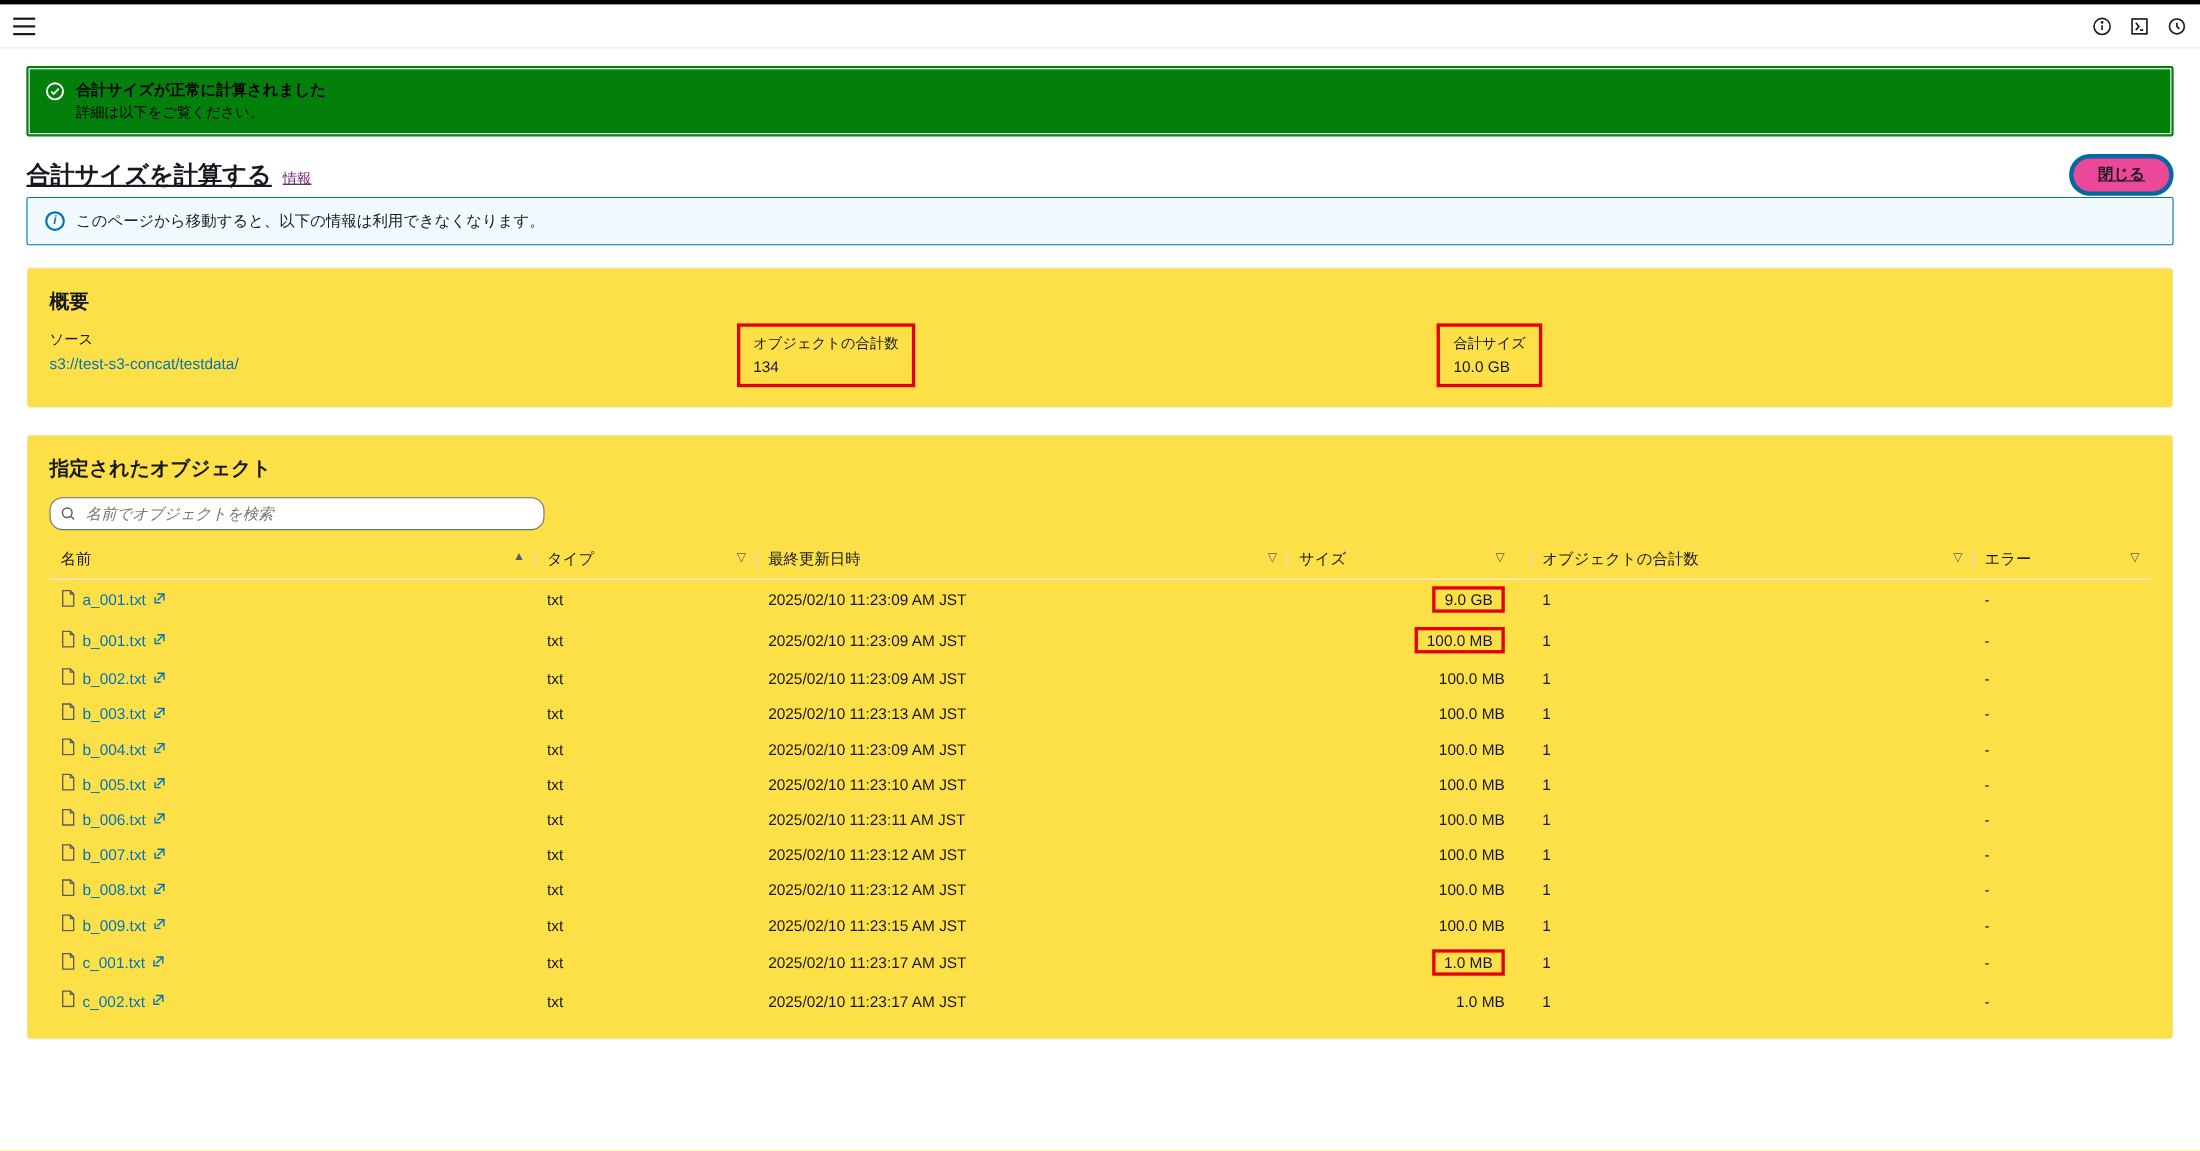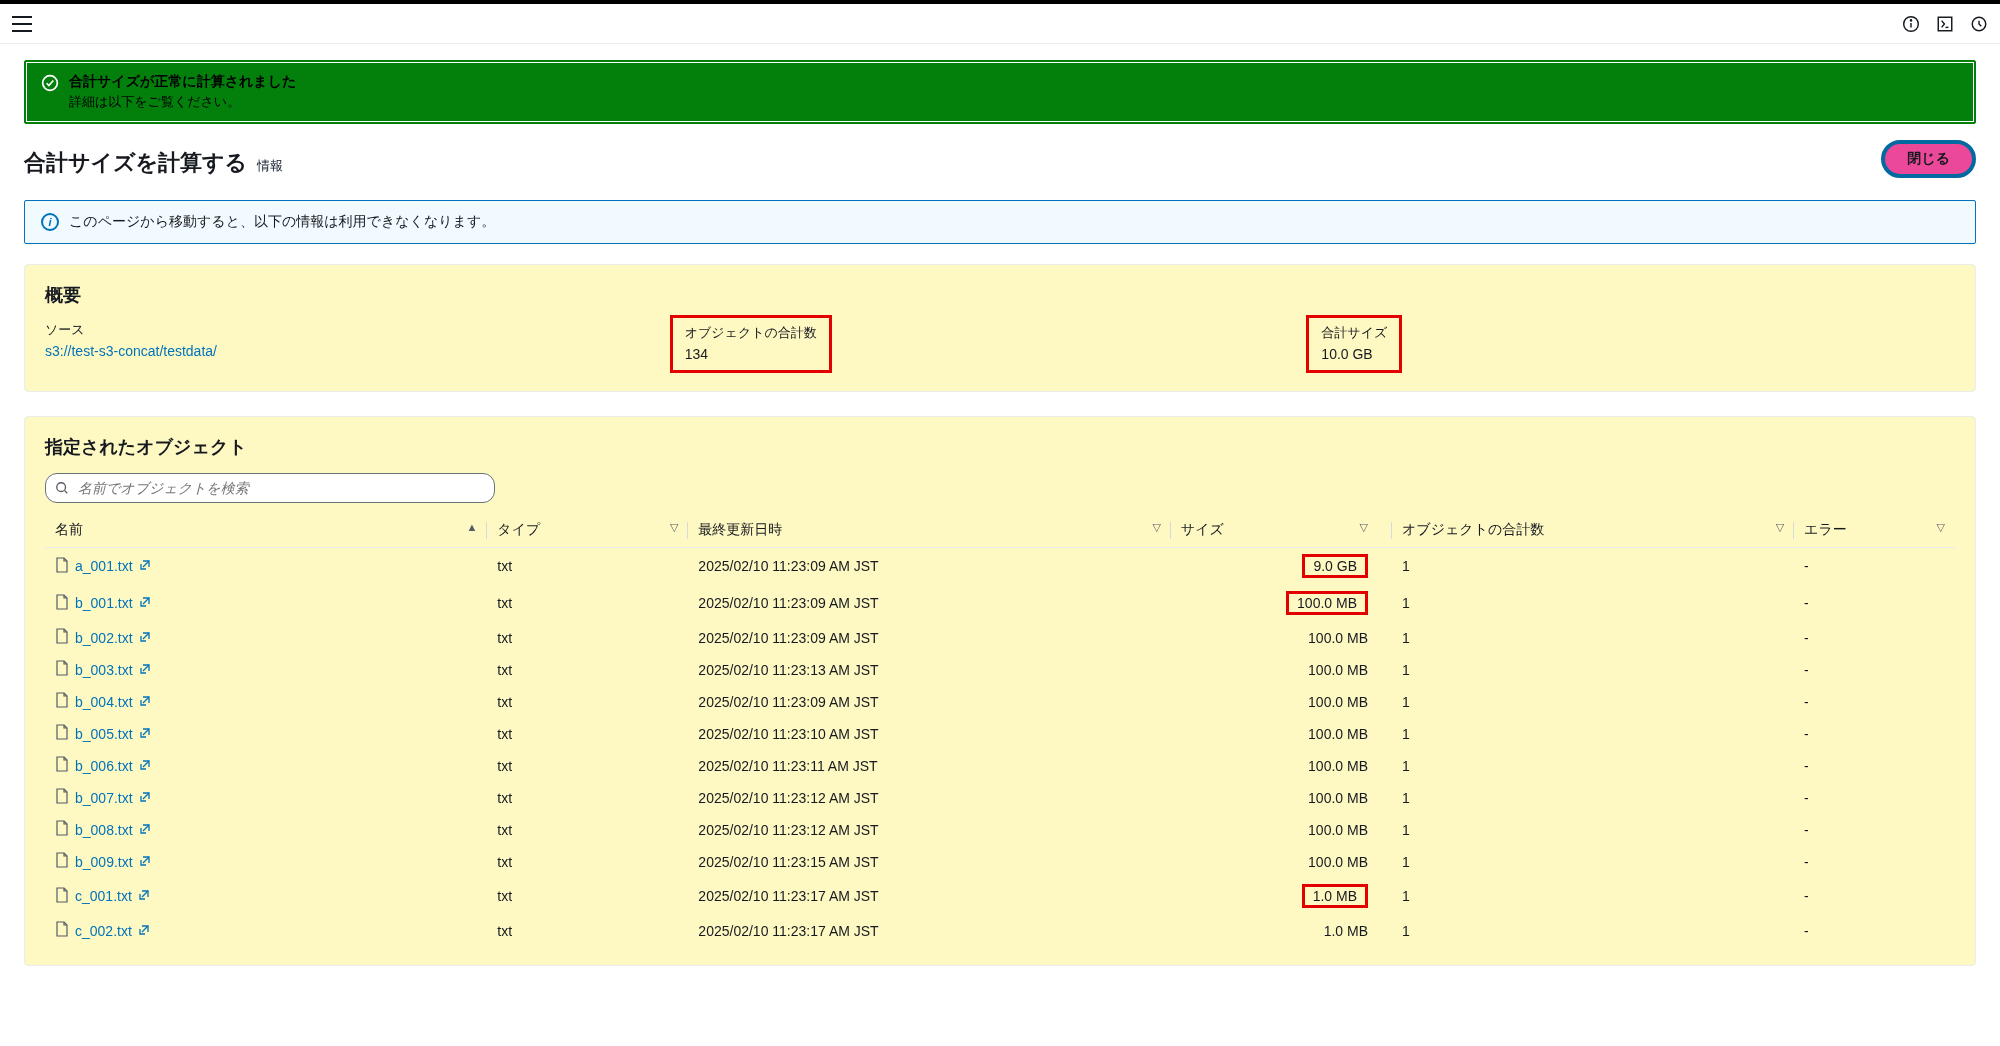--- a/index.html
+++ b/index.html
@@ -13,30 +13,30 @@
 .top-icons { display: flex; gap: 16px; align-items: center; }
 .top-icon { width: 18px; height: 18px; cursor: pointer; display: flex; align-items: center; justify-content: center; }
 
 .main { padding: 16px 24px; }
 
 .alert-success { background: #037f0c; color: #000000; border: 1px solid #037f0c; border-radius: 2px; padding: 12px 16px; display: flex; align-items: flex-start; gap: 10px; margin-bottom: 16px; position: relative; outline: 1px solid #fff; outline-offset: -3px; }
 .alert-success .check-icon { width: 18px; height: 18px; flex-shrink: 0; margin-top: 1px; }
 .alert-title { font-weight: 700; font-size: 14px; }
 .alert-subtitle { font-size: 13px; margin-top: 2px; }
 
-.page-title-row { display: flex; align-items: flex-end; justify-content: space-between; margin-bottom: 22px; }
+.page-title-row { display: flex; align-items: center; justify-content: space-between; margin-bottom: 1px; text-decoration: underline; }
 .page-title { font-size: 22px; font-weight: 700; display: flex; align-items: baseline; gap: 10px; }
-.info-link { font-size: 13px; font-weight: 400; color: #0f172a; text-decoration: none; }
+.info-link { font-size: 13px; font-weight: 400; color: #701a75; text-decoration: none; }
 
 .btn-close { background: #ec4899; border: 4px solid #0369a1; border-radius: 20px; padding: 6px 22px; font-size: 14px; font-weight: 700; color: #16191f; cursor: pointer; }
 
 .alert-info { background: #f1faff; border: 1px solid #0073bb; border-radius: 2px; padding: 12px 16px; display: flex; align-items: center; gap: 10px; margin-bottom: 20px; }
 .info-icon-circle { width: 18px; height: 18px; border-radius: 50%; border: 2px solid #0073bb; display: flex; align-items: center; justify-content: center; font-size: 11px; font-weight: 700; color: #0073bb; font-style: italic; flex-shrink: 0; }
 
-.panel { border: 1px solid #eaeded; border-radius: 4px; padding: 18px 20px; margin-bottom: 24px; background: #fef9c3; }
+.panel { border: 1px solid #eaeded; border-radius: 4px; padding: 18px 20px; margin-bottom: 24px; background: #fde047; }
 .panel-title { font-size: 18px; font-weight: 700; margin-bottom: 14px; }
 
 .summary-grid { display: flex; }
 .summary-item { flex: 1; }
 .summary-label { font-size: 13px; color: #16191f; margin-bottom: 4px; font-weight: 400; }
 .summary-value { font-size: 14px; color: #16191f; }
 .summary-link { color: #0073bb; text-decoration: none; font-size: 14px; }
 .red-box { border: 3px solid #e30000; padding: 6px 12px 8px 12px; display: inline-block; margin-top: -6px; margin-left: -12px; }
 
 .search-wrap { position: relative; width: 450px; margin-bottom: 10px; }

